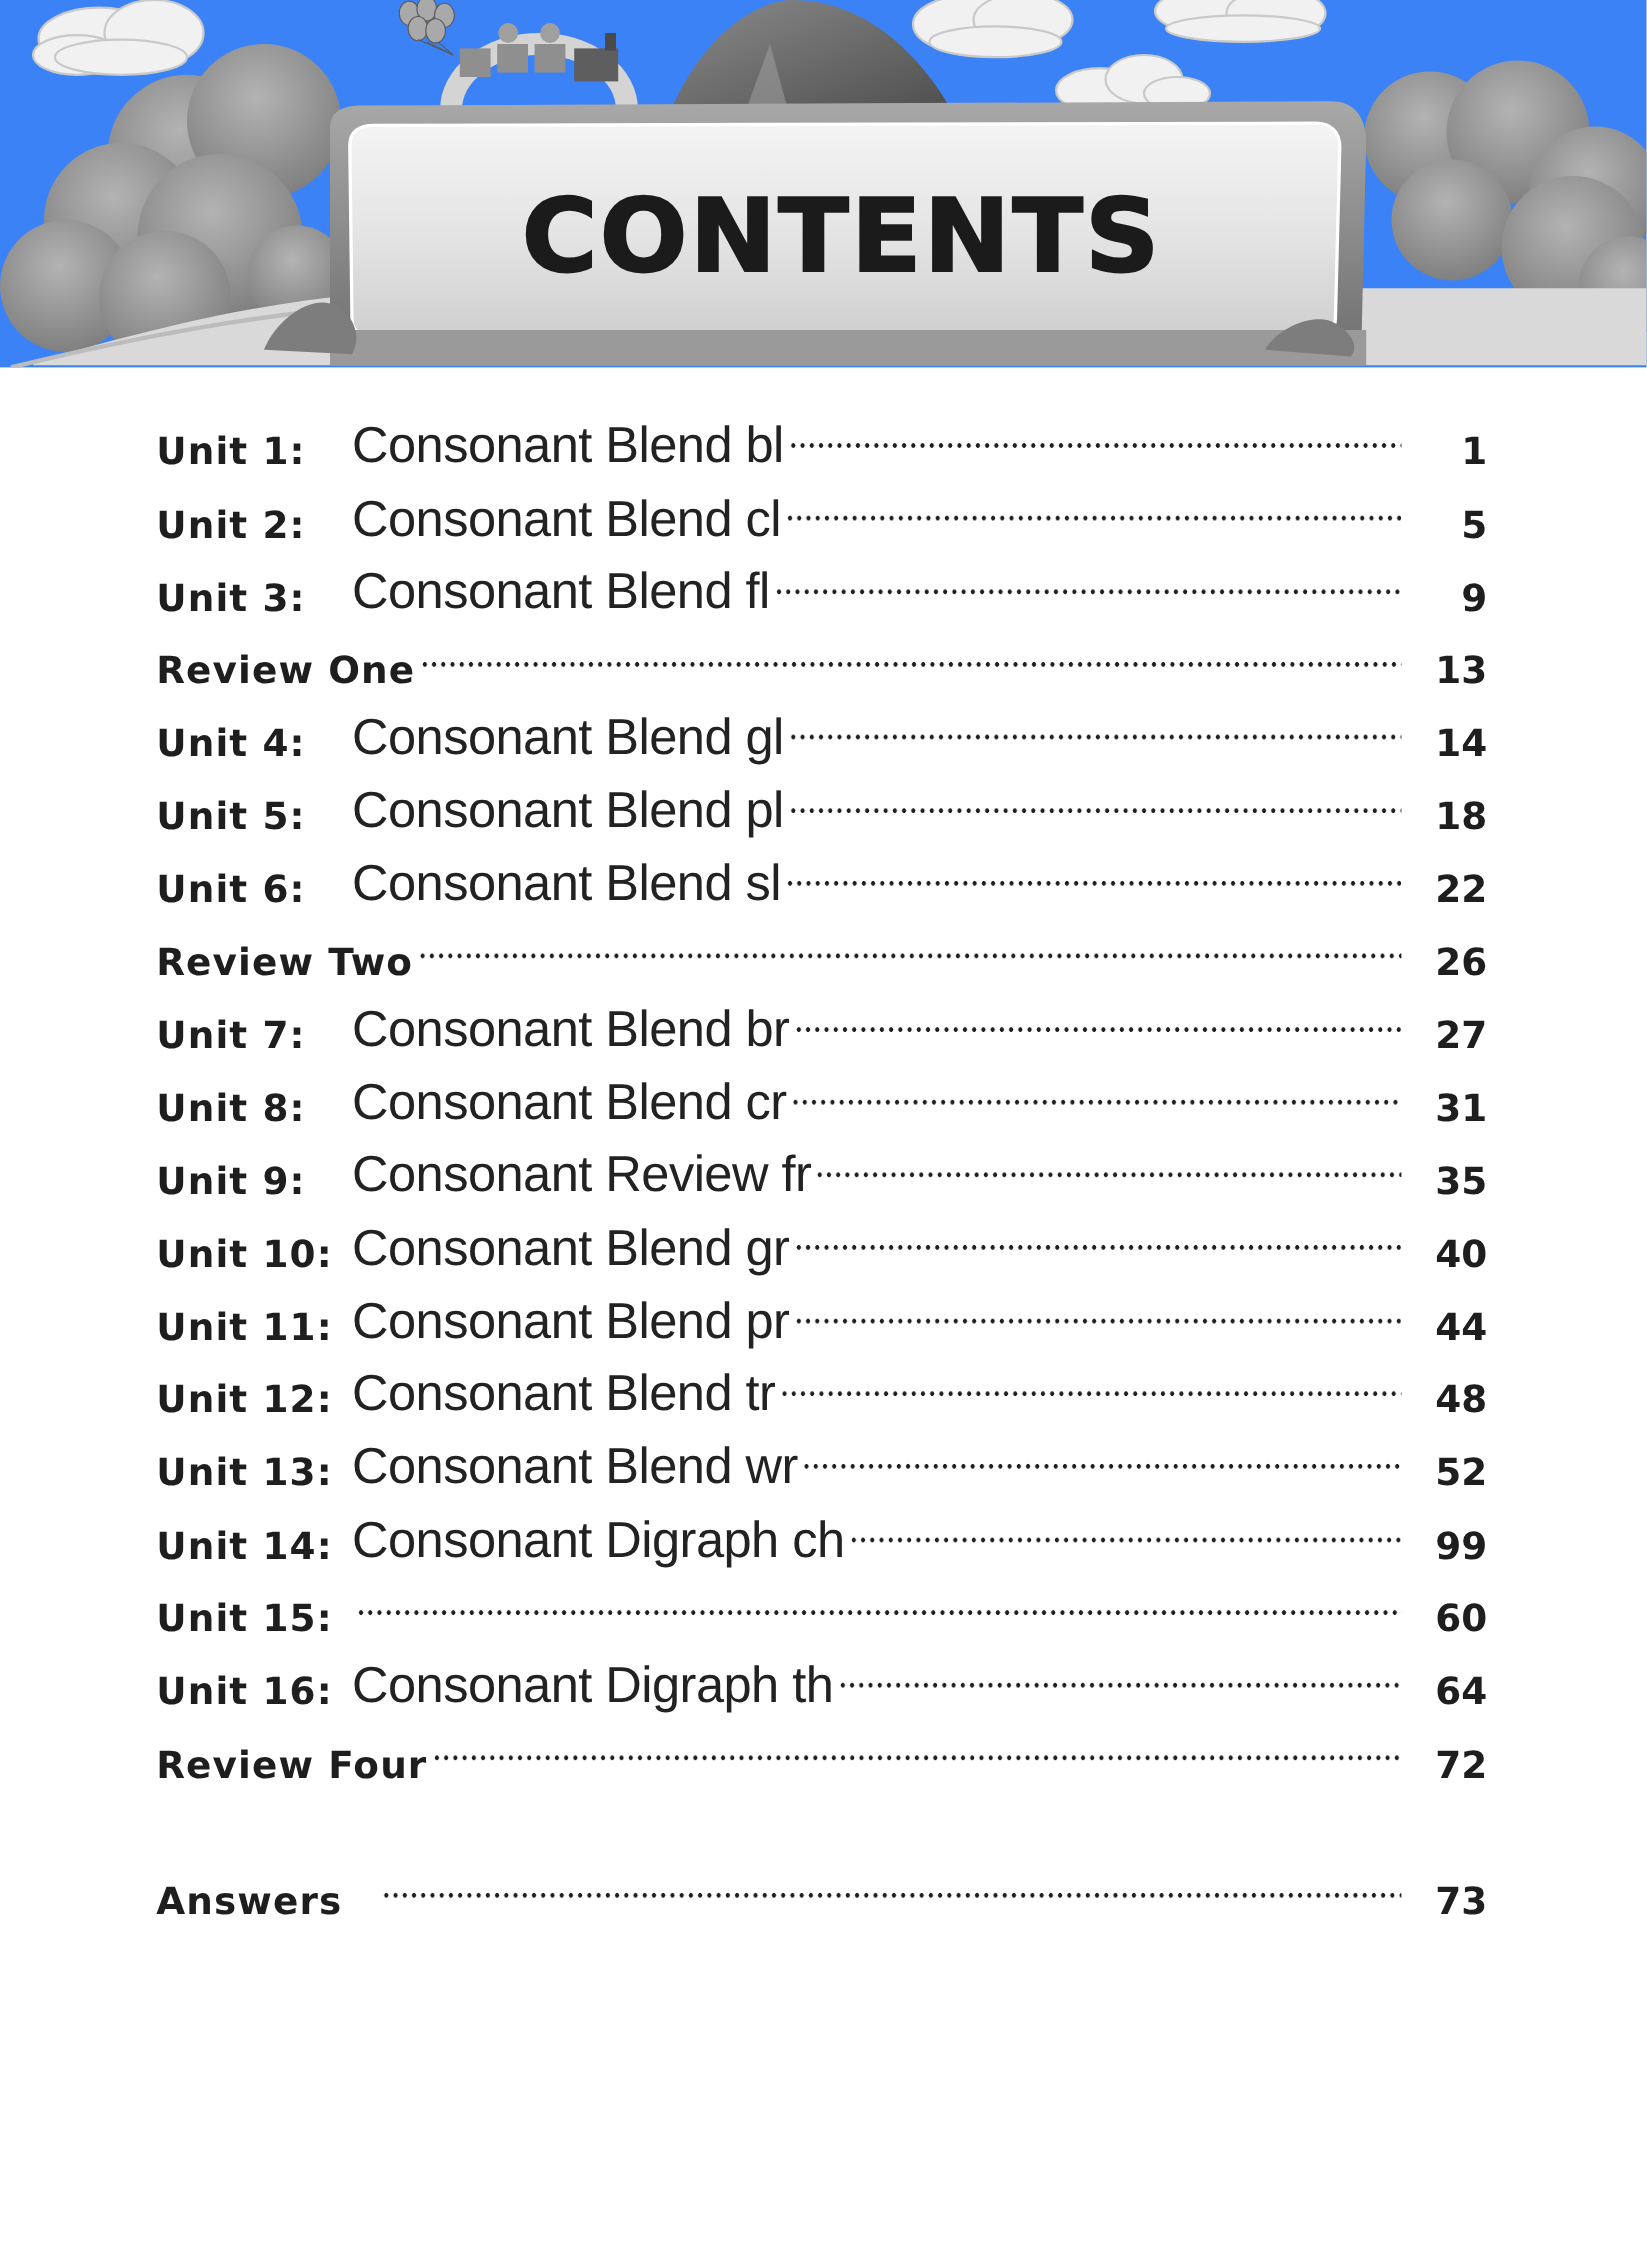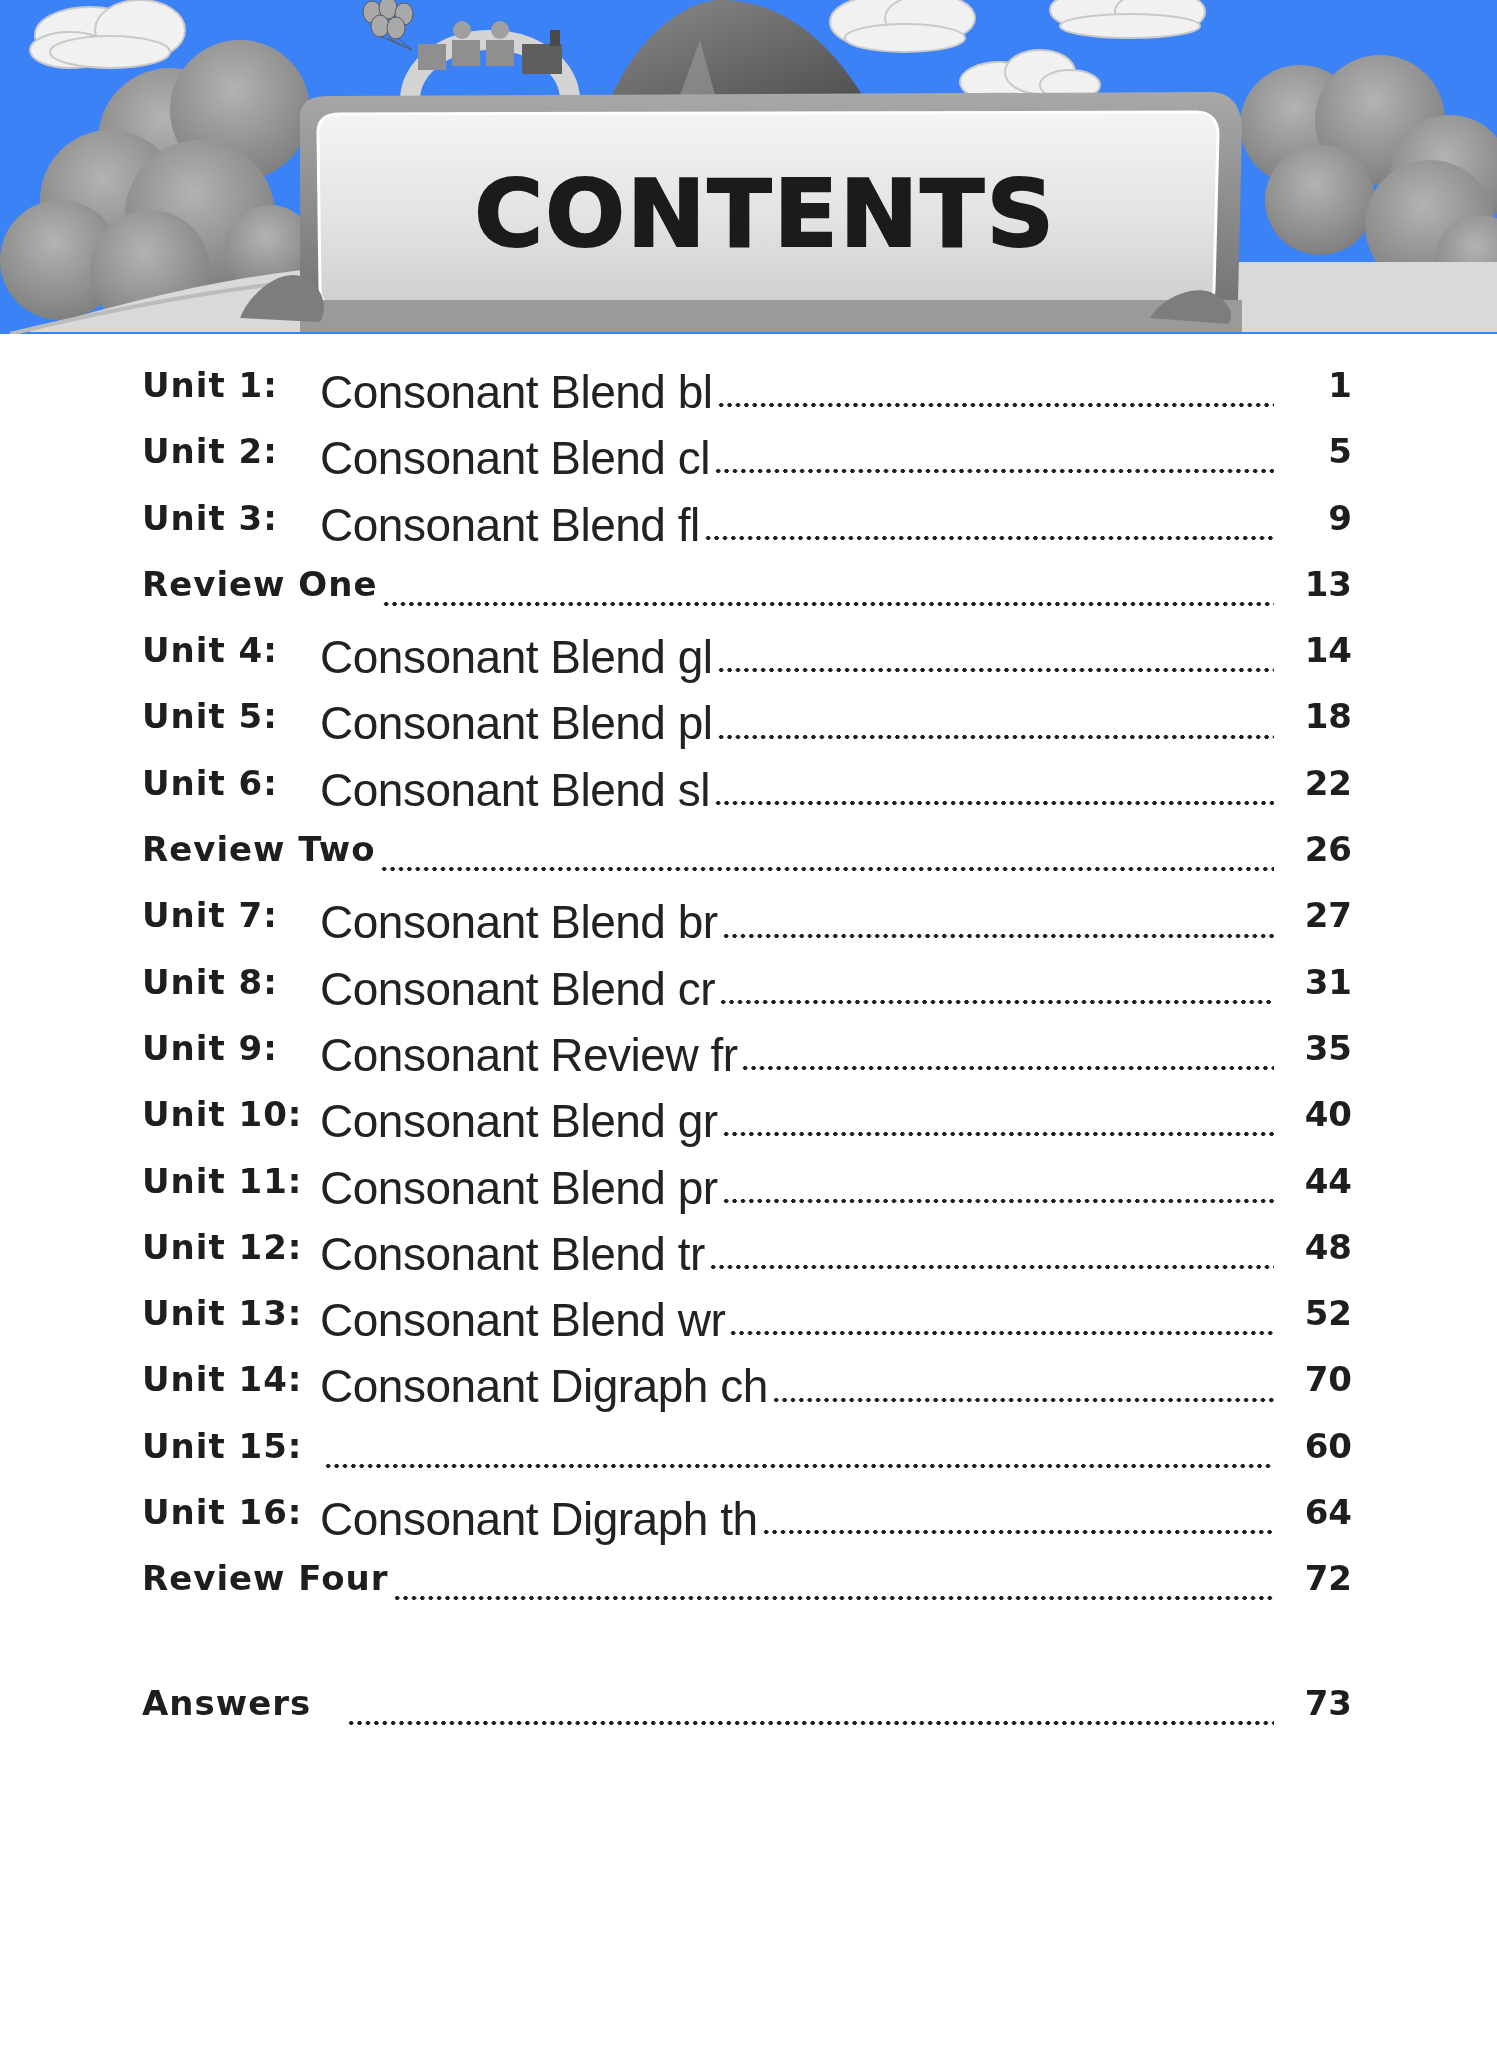--- a/index.html
+++ b/index.html
@@ -6,21 +6,21 @@
     body { width: 1497px; height: 2048px; position: relative; overflow: hidden; font-family: "DejaVu Sans", sans-serif; color: #1e1e1e; }
 
     
     .header { position: absolute; left: 0; top: 0; width: 1497px; height: 334px; overflow: hidden; background: #3b82f6; }
     .header svg { position: absolute; left: 0; top: 0; }
     .title-wrap { position: absolute; left: 300px; top: 150px; width: 930px; height: 130px; display: flex; align-items: center; justify-content: center; }
     .title { font-family: "DejaVu Sans", sans-serif; font-weight: 900; font-size: 92px; letter-spacing: 2px; color: #1b1b1b; transform: scaleX(1.02); line-height: 1; -webkit-text-stroke: 2px #1b1b1b; }
 
     
     .toc { position: absolute; left: 142px; top: 365px; width: 1210px; }
-    .row { position: relative; height: 66.3px; display: flex; align-items: flex-start; }
+    .row { position: relative; height: 66.3px; display: flex; align-items: flex-end; }
     .label { font-family: "DejaVu Sans", sans-serif; font-weight: bold; font-size: 34px; color: #1e1e1e; white-space: nowrap; letter-spacing: 1px; }
     .label.unit { width: 178px; flex: 0 0 178px; }
     .title-text { font-family: "Liberation Sans", sans-serif; font-size: 46px; color: #222; white-space: nowrap; letter-spacing: -0.5px; }
     .leader { flex: 1 1 auto; height: 6px; margin: 14px 0 0 4px; align-self: center;
       background-image: radial-gradient(circle, #1e1e1e 1.9px, transparent 2.2px);
       background-size: 8.4px 6px; background-repeat: repeat-x; background-position: left center; }
     .page { width: 78px; flex: 0 0 78px; text-align: right; font-family: "DejaVu Sans", sans-serif; font-weight: bold; font-size: 34px; color: #1e1e1e; }
     .row.spacer { height: 58px; }
     .answers-gap { width: 32px; flex: 0 0 32px; }
   </style>
@@ -233,21 +233,21 @@
     <span class="label unit">Unit 13:</span>
     <span class="title-text">Consonant Blend wr</span>
     <span class="leader"></span>
     <span class="page">52</span>
   </div>
 
   <div class="row">
     <span class="label unit">Unit 14:</span>
     <span class="title-text">Consonant Digraph ch</span>
     <span class="leader"></span>
-    <span class="page">70</span>
+    <span class="page">99</span>
   </div>
 
   <div class="row">
     <span class="label unit">Unit 15:</span>
     <span class="leader"></span>
     <span class="page">60</span>
   </div>
 
   <div class="row">
     <span class="label unit">Unit 16:</span>

